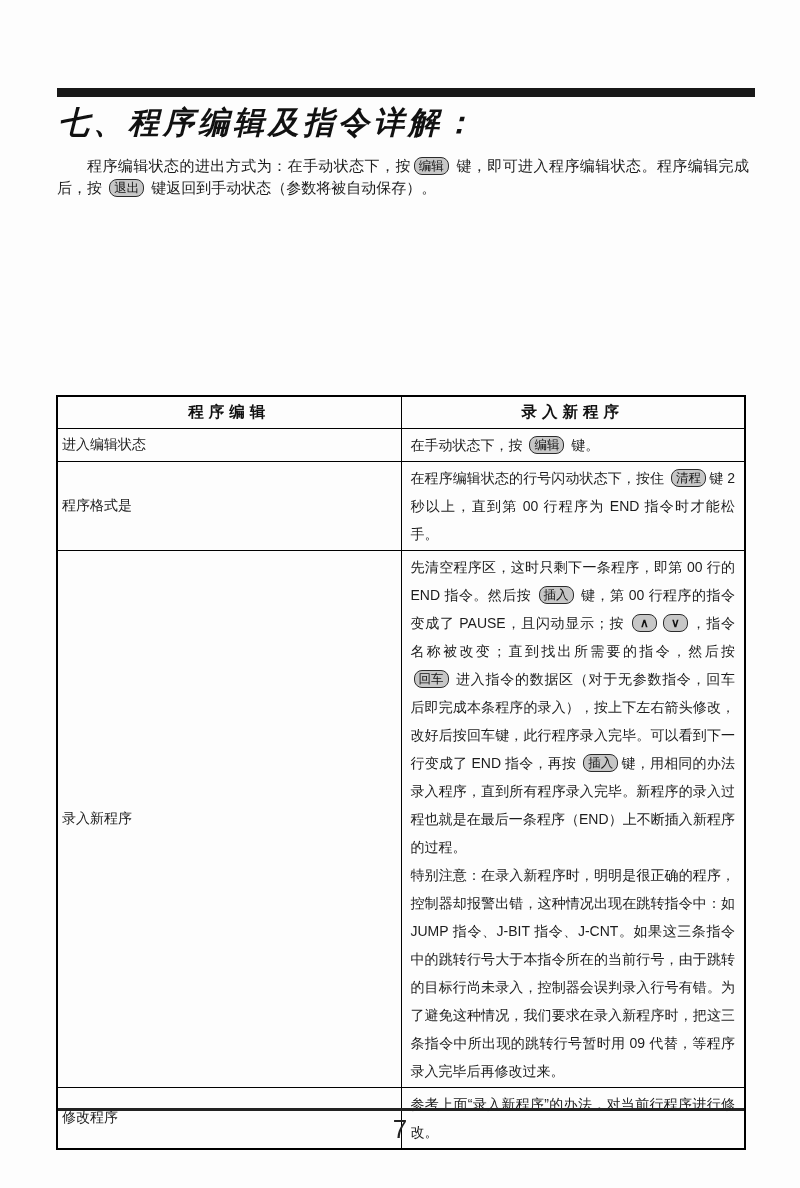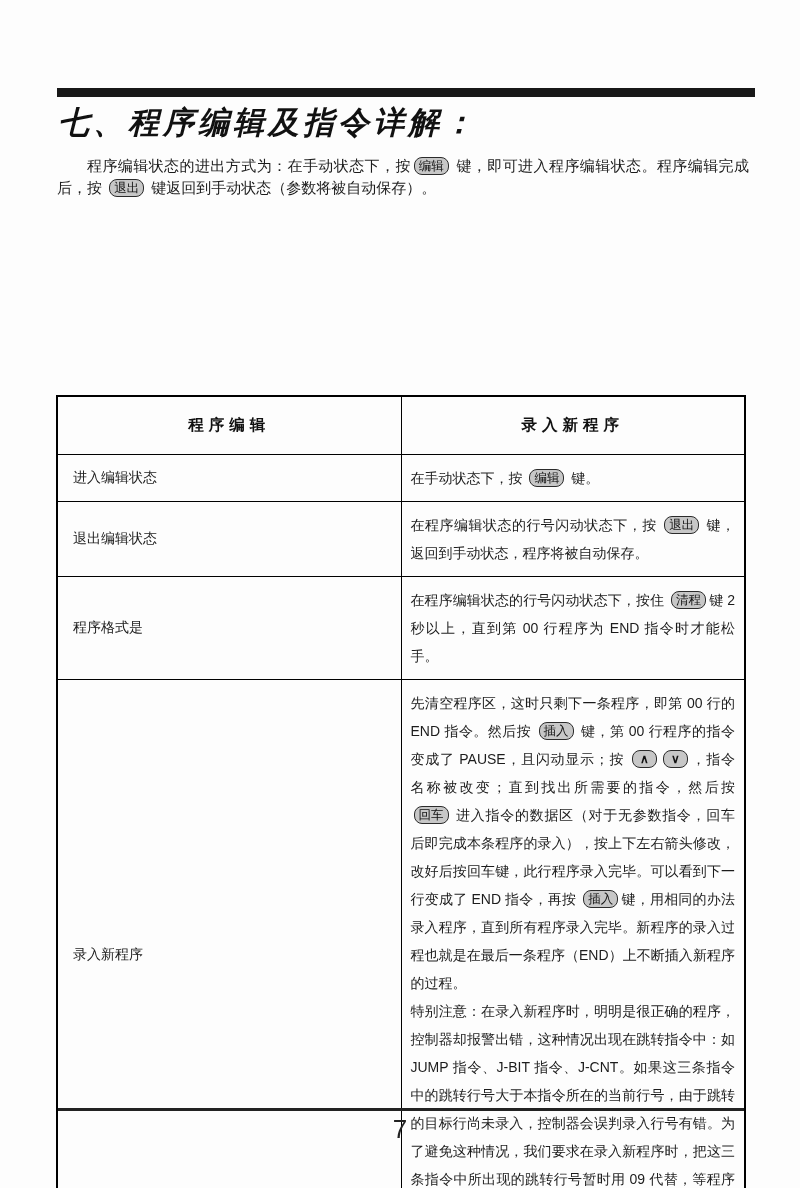--- a/index.html
+++ b/index.html
@@ -60,38 +60,38 @@
     position:absolute;left:56px;top:395px;
     width:690px;
     border-collapse:collapse;
     border:2px solid #000;
     table-layout:fixed;
   }
   table.ops th, table.ops td{
     border:1px solid #000;
   }
   table.ops thead th{
-    padding:18px 2px;
+    padding:5px 2px;
     font-size:15.5px;
     letter-spacing:5px;
     font-weight:bold;
     text-align:center;
     color:#111;
   }
   td.label{
     width:104px;
     font-size:14px;
-    padding:4px 15px;
+    padding:4px 4px;
     vertical-align:middle;
     text-align:left;
   }
   td.steps{
     font-size:14px;
     line-height:28px;
-    padding:9px 9px;
+    padding:2px 9px;
     text-align:justify;
     vertical-align:middle;
   }
   td.steps .cell-para{margin:0;}
   .footer-rule{
     position:absolute;left:58px;top:1108px;
     width:686px;height:3px;background:#222;
   }
   .page-number{
     position:absolute;left:0;top:1114px;width:800px;
@@ -120,26 +120,20 @@
       </tr>
     </thead>
     <tbody id="ops-body">
         <tr>
           <td class="label">进入编辑状态</td>
           <td class="steps">
             <div class="cell-para">在手动状态下，按 <span class="key">编辑</span> 键。</div>
           </td>
         </tr>
         <tr>
-          <td class="label">退出编辑状态</td>
-          <td class="steps">
-            <div class="cell-para">在程序编辑状态的行号闪动状态下，按 <span class="key">退出</span> 键，返回到手动状态，程序将被自动保存。</div>
-          </td>
-        </tr>
-        <tr>
           <td class="label">程序格式是</td>
           <td class="steps">
             <div class="cell-para">在程序编辑状态的行号闪动状态下，按住 <span class="key">清程</span>键 2 秒以上，直到第 00 行程序为 END 指令时才能松手。</div>
           </td>
         </tr>
         <tr>
           <td class="label">录入新程序</td>
           <td class="steps">
             <div class="cell-para">先清空程序区，这时只剩下一条程序，即第 00 行的 END 指令。然后按 <span class="key">插入</span> 键，第 00 行程序的指令变成了 PAUSE，且闪动显示；按 <span class="key arrow">∧</span><span class="key arrow">∨</span>，指令名称被改变；直到找出所需要的指令，然后按 <span class="key">回车</span> 进入指令的数据区（对于无参数指令，回车后即完成本条程序的录入），按上下左右箭头修改，改好后按回车键，此行程序录入完毕。可以看到下一行变成了 END 指令，再按 <span class="key">插入</span>键，用相同的办法录入程序，直到所有程序录入完毕。新程序的录入过程也就是在最后一条程序（END）上不断插入新程序的过程。</div>
             <div class="cell-para">特别注意：在录入新程序时，明明是很正确的程序，控制器却报警出错，这种情况出现在跳转指令中：如 JUMP 指令、J-BIT 指令、J-CNT。如果这三条指令中的跳转行号大于本指令所在的当前行号，由于跳转的目标行尚未录入，控制器会误判录入行号有错。为了避免这种情况，我们要求在录入新程序时，把这三条指令中所出现的跳转行号暂时用 09 代替，等程序录入完毕后再修改过来。</div>

